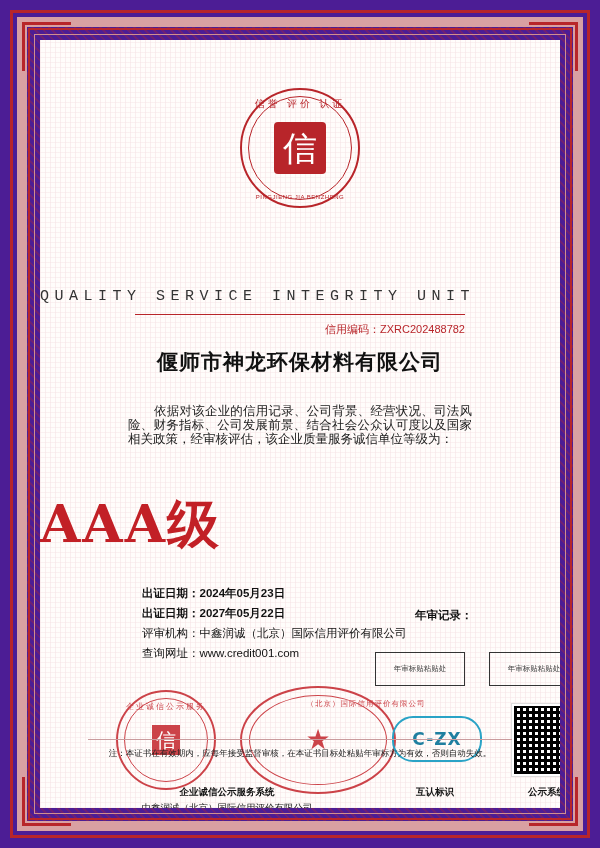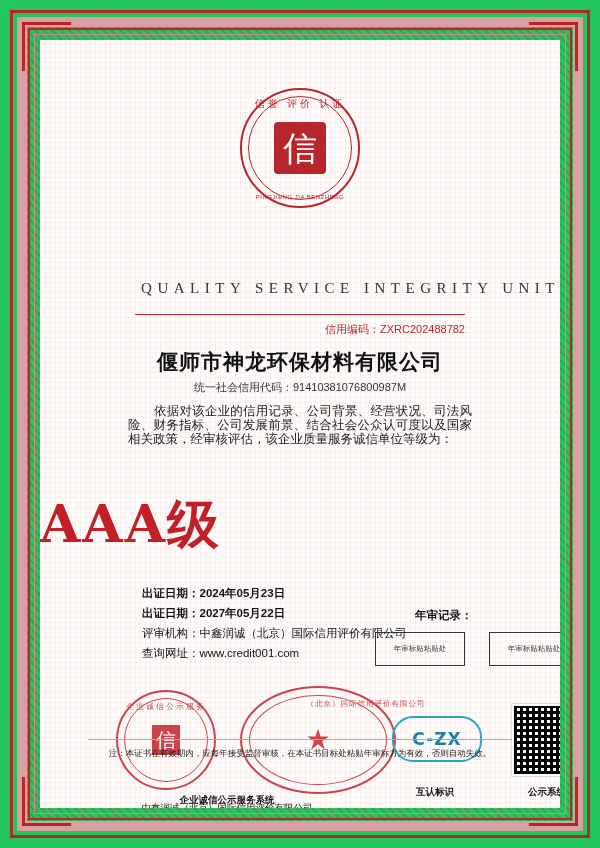--- a/index.html
+++ b/index.html
@@ -11,21 +11,21 @@
     width: 600px;
     height: 848px;
     font-family: "Liberation Sans", sans-serif;
     overflow: hidden;
   }
 
   .certificate {
     position: relative;
     width: 600px;
     height: 848px;
-    background: #22c55e;
+    background: #4c1d95;
     box-sizing: border-box;
   }
 
   
   .border-outer {
     position: absolute;
     left: 10px; top: 10px; right: 10px; bottom: 10px;
     border: 3px solid #b8252a;
     box-sizing: border-box;
   }
@@ -140,27 +140,27 @@
     width: 100%;
     text-align: center;
     font-size: 42px;
     font-weight: bold;
     letter-spacing: 4px;
     color: #111111;
     font-family: "DejaVu Sans", sans-serif;
   }
   .title-en {
     position: absolute;
-    top: 240px;
-    width: 100%;
-    text-align: right;
+    top: 248px;
+    width: 100%;
+    text-align: left;
     font-size: 15px;
     letter-spacing: 5.5px;
     color: #333333;
-    font-family: Liberation Serif, serif;
+    font-family: Liberation Mono, monospace;
   }
   .title-rule {
     position: absolute;
     top: 274px;
     left: 95px;
     right: 95px;
     height: 1px;
     background: #b8252a;
   }
 
@@ -253,20 +253,21 @@
   }
   .review-box {
     width: 88px;
     height: 32px;
     border: 1px solid #333333;
     font-size: 7.5px;
     color: #444444;
     display: flex;
     align-items: center;
     justify-content: center;
+    margin-top: 20px;
   }
 
   
   .seals {
     position: absolute;
     top: 650px;
     left: 52px;
     right: 52px;
     height: 110px;
   }
@@ -370,21 +371,21 @@
     outline: 1px solid #ddd;
   }
 
   .seal-caption {
     position: absolute;
     font-size: 9.5px;
     color: #111111;
     text-align: center;
     font-weight: bold;
   }
-  .cap-sys1 { top: 96px; left: 10px; width: 250px; margin-top: 8px; }
+  .cap-sys1 { top: 96px; left: 10px; width: 250px; }
   .cap-sys2 { top: 112px; left: 6px; width: 258px; font-weight: normal; }
   .cap-mutual { top: 96px; left: 296px; width: 94px; }
   .cap-public { top: 96px; left: 410px; width: 90px; }
 
   
   .footer-rule {
     position: absolute;
     bottom: 68px;
     left: 48px;
     right: 48px;
@@ -428,21 +429,20 @@
     </div>
 
     <div class="title-en">QUALITY SERVICE INTEGRITY UNIT</div>
     <div class="title-rule"></div>
 
     <div class="credit-no">
       <span>信用编码：</span><span>ZXRC202488782</span>
     </div>
 
     <div class="company-name">偃师市神龙环保材料有限公司</div>
-    <div class="company-code">统一社会信用代码：91410381076800987M</div>
 
     <div class="body-text">依据对该企业的信用记录、公司背景、经营状况、司法风险、财务指标、公司发展前景、结合社会公众认可度以及国家相关政策，经审核评估，该企业质量服务诚信单位等级为：</div>
 
     <div class="grade">AAA级</div>
 
     <div class="details">
       <div class="row">
         <span>出证日期：</span><span>2024年05月23日</span>
       </div>
       <div class="row">

